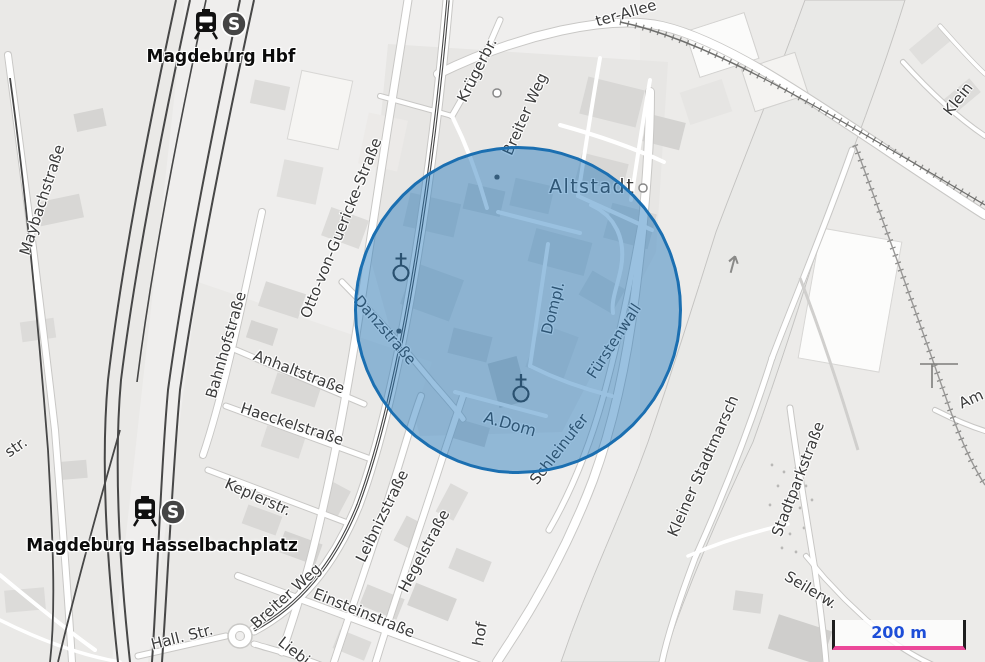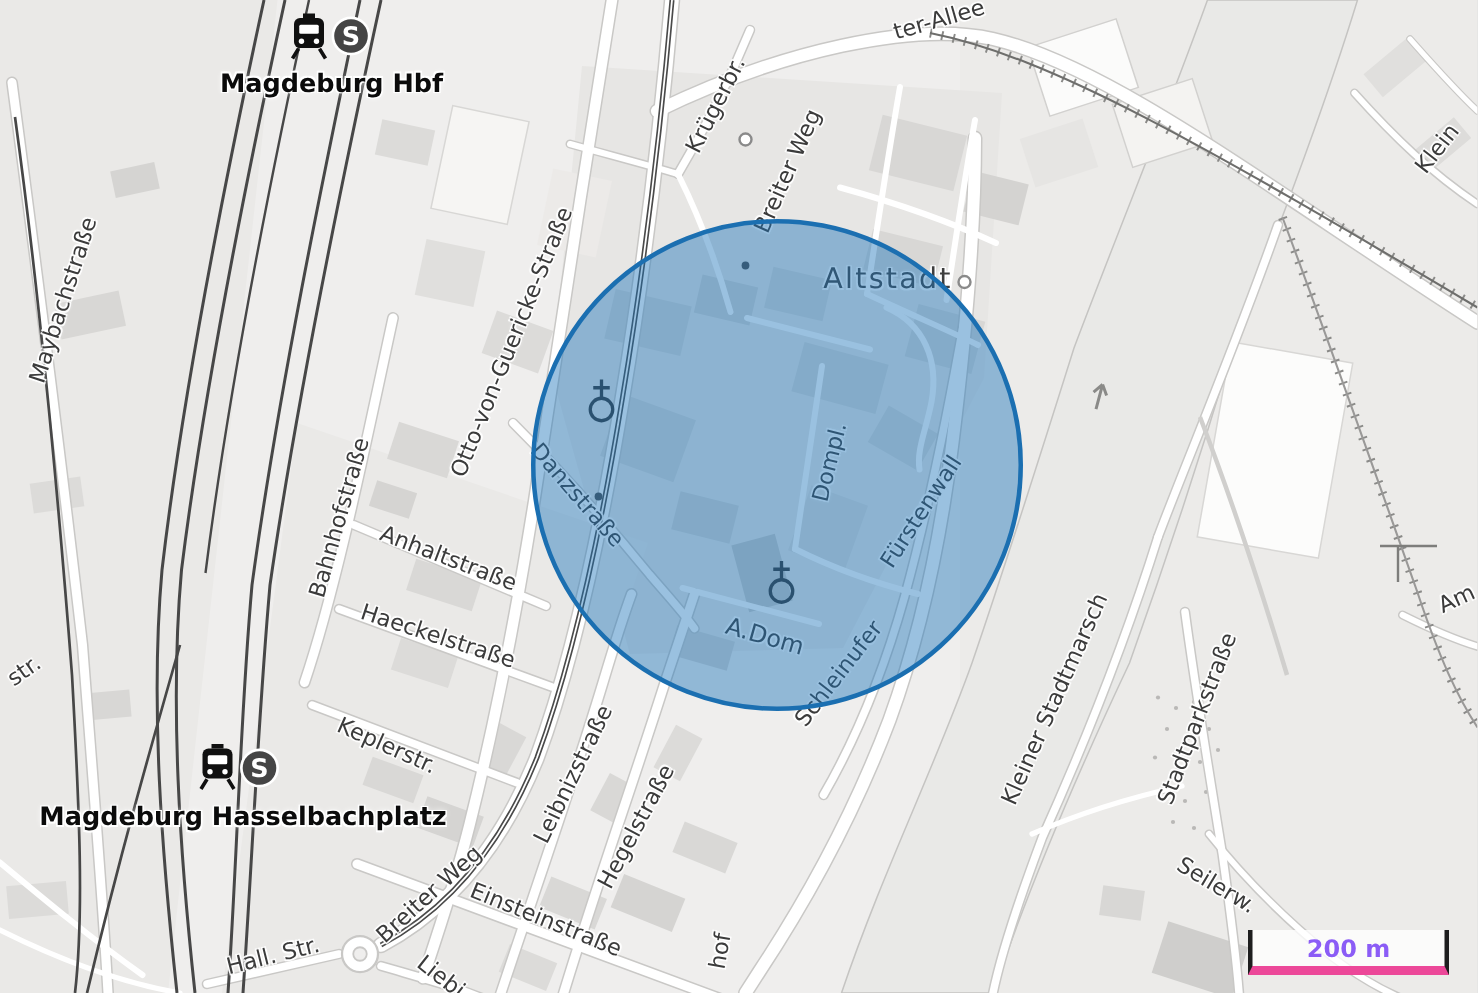--- a/index.html
+++ b/index.html
@@ -11,23 +11,23 @@
        text-shadow:-1px -1px 0 rgba(255,255,255,.9),1px -1px 0 rgba(255,255,255,.9),
                    -1px 1px 0 rgba(255,255,255,.9),1px 1px 0 rgba(255,255,255,.9),
                    0 0 3px #fff;}
   .lbl.place{font-size:19px;letter-spacing:1.5px;color:#3e3e3e;}
   .lbl.station{font-size:17px;font-weight:bold;color:#0b0b0b;
        text-shadow:-1px -1px 0 #fff,1px -1px 0 #fff,-1px 1px 0 #fff,1px 1px 0 #fff,0 0 4px #fff;}
   #radius-overlay{position:absolute;border-radius:50%;pointer-events:auto;
        box-sizing:border-box;}
   #scale-bar{position:absolute;left:832px;top:620px;width:134px;height:30px;
        background:rgba(255,255,255,.78);border-left:3px solid #1e1e1e;
-       border-right:3px solid #1e1e1e;border-bottom:6px solid #ec4899;
+       border-right:3px solid #1e1e1e;border-bottom:4px solid #ec4899;
        box-sizing:border-box;text-align:center;font-size:16px;font-weight:bold;
-       color:#8b5cf6;line-height:26px;font-family:"DejaVu Sans","Liberation Sans",sans-serif;}
+       color:#1d4ed8;line-height:26px;font-family:"DejaVu Sans","Liberation Sans",sans-serif;}
 </style>
 </head>
 <body>
 
 <div class="map">
 
 <svg width="985" height="662" viewBox="0 0 985 662">
 
   <polygon points="0,0 185,0 112,662 0,662" fill="#eae9e7"></polygon>
   <rect x="640" y="0" width="345" height="662" fill="#ecebe9"></rect>

